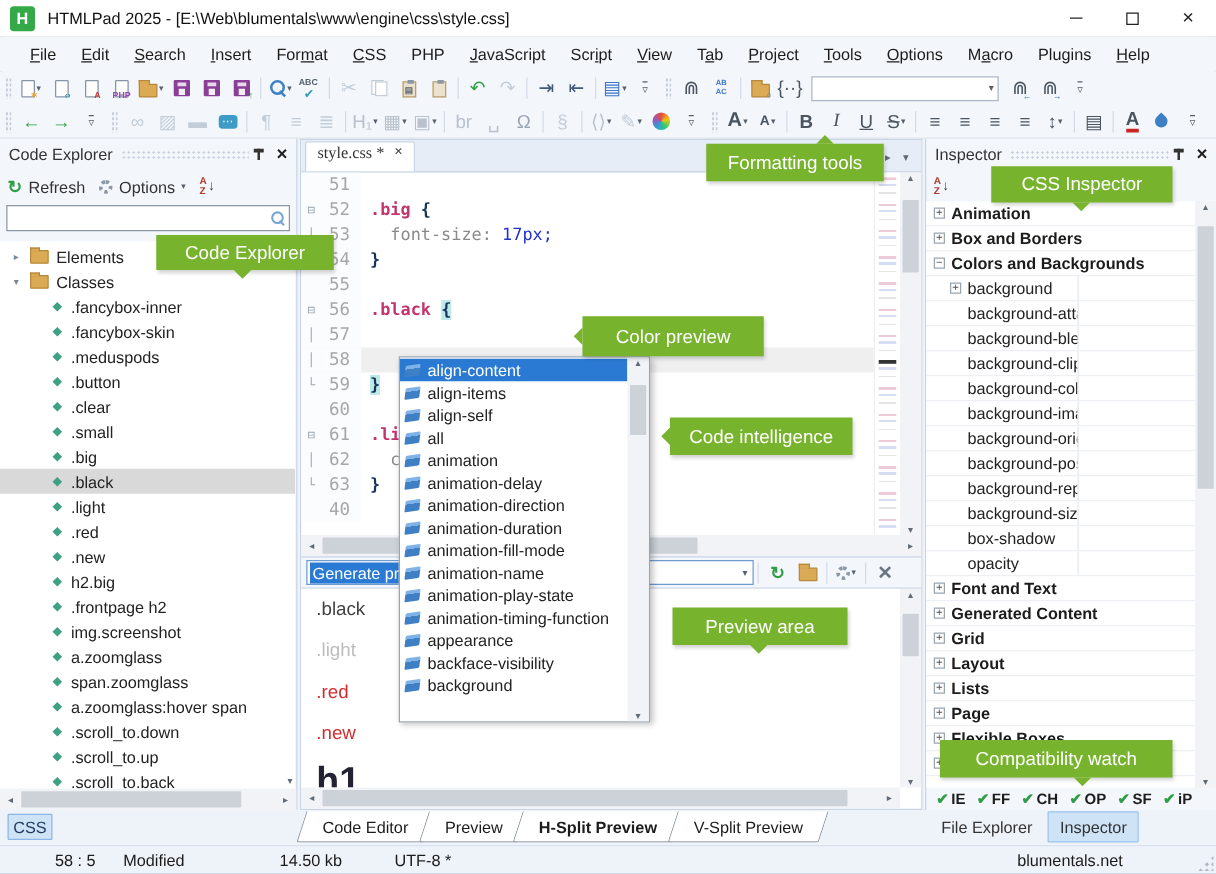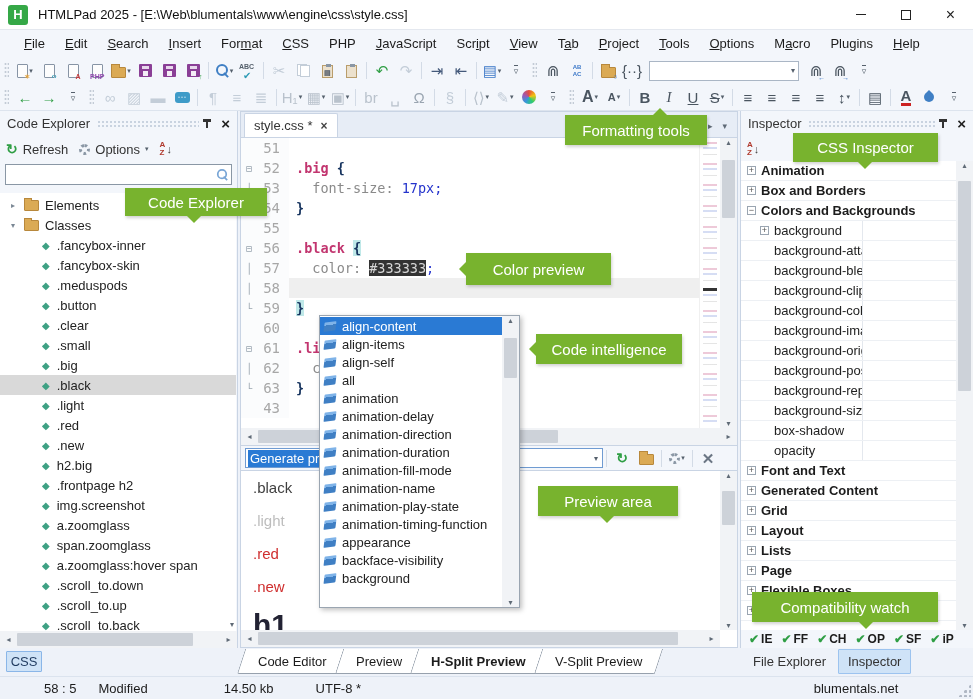--- a/index.html
+++ b/index.html
@@ -118,21 +118,21 @@
                    display:flex; align-items:center; }
   .sb-arrow { width:17px; text-align:center; font-size:8px; color:#5f6a76; }
   .sb-thumb { height:13px; background:#cdd2d9; border-radius:1px; }
 
   
   #center { position:absolute; left:240px; top:111px; width:498px; height:537px; background:#fff;
             border:1px solid #c9d4e4; }
   #tabbar { position:absolute; top:0; left:0; right:0; height:26px; background:#e7edf6;
             border-bottom:1px solid #c9d4e4; display:flex; align-items:flex-end; }
   #doc-tab { background:#fff; border:1px solid #c9d4e4; border-bottom:none; border-radius:2px 2px 0 0;
-             height:24px; margin-left:3px; padding:0 9px; display:flex; align-items:center; gap:8px; color:#333; }
+             height:24px; margin-left:3px; padding:0 9px; display:flex; align-items:flex-start; gap:8px; color:#333;font-family:Liberation Serif, serif; }
   .tab-x { font-size:12px; font-weight:bold; color:#444; }
   .tabbar-btns { margin-left:auto; display:flex; gap:10px; padding:0 10px 6px 0; color:#5f6a76; font-size:9px; }
   #editor { position:absolute; top:26px; left:0; right:0; height:290px; font-family:"DejaVu Sans Mono",monospace;
             font-size:13.5px; overflow:hidden; }
   .line { height:20px; display:flex; align-items:center; }
   .line.cur { background:#efefef; }
   .fold { width:16px; text-align:center; color:#9aa5b0; font-size:10px; background:#fbfcfd; height:100%;
           display:flex; align-items:center; justify-content:center; }
   .lnum { width:32px; text-align:right; color:#a7a7a7; padding-right:9px; font-size:14px; background:#fbfcfd;
           height:100%; display:flex; align-items:center; justify-content:flex-end; }
@@ -212,21 +212,21 @@
   #statusbar { position:absolute; left:0; top:676px; width:973px; height:23px; background:#eef2f9;
                border-top:1px solid #dbe3ee; display:flex; align-items:center; color:#1c1c1c; }
   #st-pos { margin-left:44px; } #st-mod { margin-left:22px; } #st-size { margin-left:76px; }
   #st-enc { margin-left:42px; }
   #site { position:absolute; left:786px; width:140px; text-align:center; }
   #grip { position:absolute; right:2px; bottom:2px; width:13px; height:13px;
           background:radial-gradient(#b0b8c4 1.4px, transparent 1.5px); background-size:5px 5px;
           clip-path:polygon(100% 0,100% 100%,0 100%); }
 
   
-  #acpopup { position:absolute; left:319px; top:315px; width:201px; height:293px; background:#fff;
+  #acpopup { position:absolute; left:319px; top:285px; width:201px; height:293px; background:#fff;
              border:1px solid #9aa5b1; box-shadow:2px 2px 5px rgba(0,0,0,.25); z-index:50; display:flex; }
   #aclist { flex:1; padding-top:1px; overflow:hidden; }
   .ac-item { height:18px; display:flex; align-items:center; gap:6px; padding-left:4px; white-space:nowrap; }
   .ac-item .cube { width:12px; height:9px; border-radius:1px; flex:none;
                    background:linear-gradient(180deg,#7fb3e8 0 3px,#3f7fc4 3px);
                    transform:rotate(-8deg) skewX(-15deg); }
   .ac-item.sel { background:#2a7ad4; color:#fff; }
   #ac-vscroll { position:relative; width:17px; background:#f1f3f6; display:flex; flex-direction:column;
                 align-items:center; justify-content:space-between; }
   #ac-vscroll .vthumb { position:absolute; top:22px; height:40px; width:13px; }
@@ -988,21 +988,20 @@
 
       <div class="line">
         <span class="fold">⊟</span>
         <span class="lnum">56</span>
         <span class="lcode"><span class="sel">.black</span><span> </span><span class="brh">{</span></span>
       </div>
 
       <div class="line">
         <span class="fold">│</span>
         <span class="lnum">57</span>
-        <span class="lcode"><span class="prop">  color:</span><span> </span><span class="swatch">#333333</span><span class="val">;</span></span>
       </div>
 
       <div class="line cur">
         <span class="fold">│</span>
         <span class="lnum">58</span>
       </div>
 
       <div class="line">
         <span class="fold">└</span>
         <span class="lnum">59</span>
@@ -1028,21 +1027,21 @@
       </div>
 
       <div class="line">
         <span class="fold">└</span>
         <span class="lnum">63</span>
         <span class="lcode"><span class="br">}</span></span>
       </div>
 
       <div class="line">
         <span class="fold"></span>
-        <span class="lnum">43</span>
+        <span class="lnum">40</span>
         <span class="lcode"></span>
       </div>
     </div>
   <div id="minimap">
       <div class="mm"></div>
       <div class="mm-mark"></div>
     </div>
   <div class="vscroll" id="ed-vscroll">
     <span class="sb-arrow">▴</span>
     <span class="vthumb" style="height:58px;position:absolute;top:22px;"></span>

